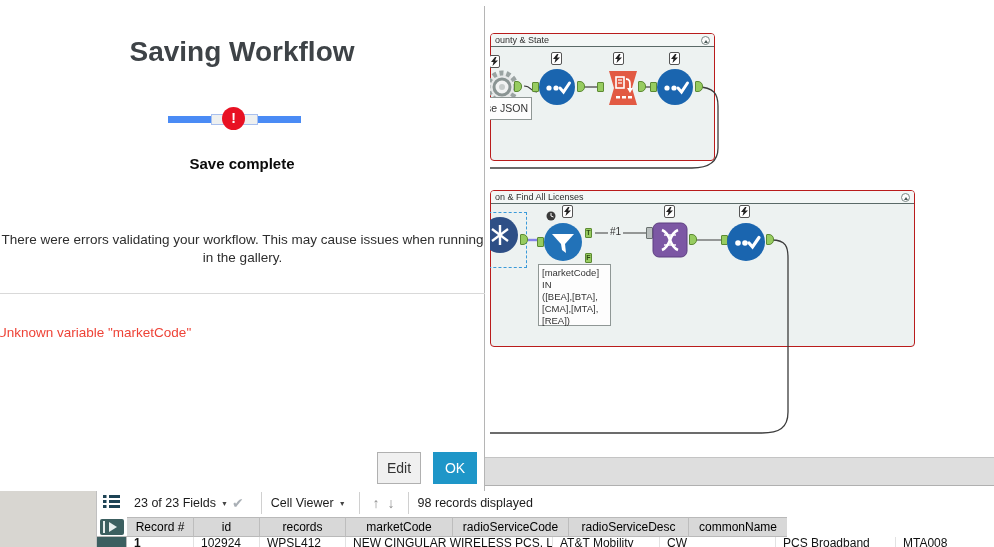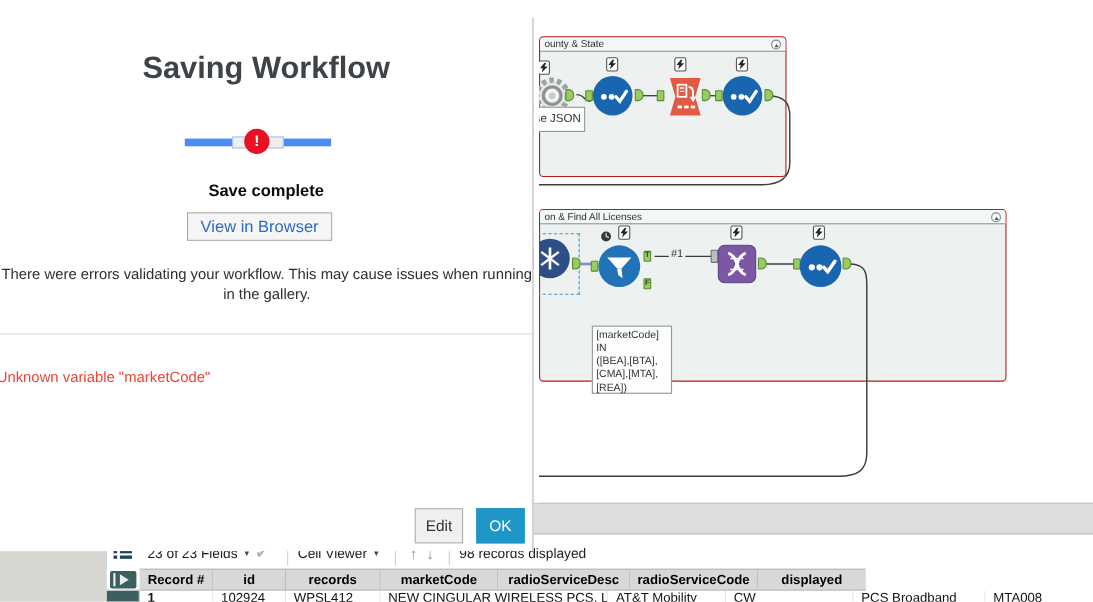--- a/index.html
+++ b/index.html
@@ -29,21 +29,21 @@
     font-size:9.5px; color:#333; padding:2px 3px; white-space:pre-line; line-height:12px; }
   .conn-label { position:absolute; z-index:3; font-size:10px; color:#333; background:#edf2f1; padding:0 2px; }
   .sel-rect { position:absolute; z-index:2; border:1px dashed #3a9ad9; background:transparent; }
   #canvas-left-edge { position:absolute; left:489px; top:0; width:1px; height:457px; background:#c9c9c9; z-index:1; }
 
   
   #gray-band { position:absolute; left:485px; top:457px; width:509px; height:28px;
     background:#dedede; border-top:1px solid #c4c4c4; z-index:4; }
 
   
-  #dialog { position:absolute; left:0; top:16px; width:485px; height:485px; background:#fff;
+  #dialog { position:absolute; left:0; top:6px; width:485px; height:485px; background:#fff;
     border-right:1px solid #b5b5b5; z-index:10; }
   #dialog-gutter { position:absolute; left:485px; top:0; width:5px; height:457px; background:#fff; z-index:9; }
   #dlg-title { position:absolute; left:0; top:30px; width:100%; text-align:center;
     font-size:28px; font-weight:bold; color:#3e4347; }
   #progress { position:absolute; left:168px; top:110px; width:133px; height:7px; background:#4a8bf5; }
   #progress-mid { position:absolute; left:43px; top:-2px; width:47px; height:11px;
     background:#eef0f0; border:1px solid #a9c0ee; }
   #err-badge { position:absolute; left:222px; top:101px; width:23px; height:23px; border-radius:50%;
     background:#e81123; color:#fff; font-size:14px; font-weight:bold; text-align:center; line-height:23px; z-index:11; }
   #save-complete { position:absolute; left:0; top:149px; width:100%; text-align:center;
@@ -69,21 +69,21 @@
   #toolbar { position:absolute; left:0; top:2px; width:100%; height:29px; display:flex;
     align-items:center; font-size:12.5px; color:#1b1b1b; }
   #list-icon { margin-left:6px; margin-right:14px; }
   .tb-caret { font-size:7px; color:#444; margin:2px 4px 0 5px; }
   .tb-check { color:#a9afb5; font-size:14px; margin-right:8px; }
   .tb-sep { width:1px; height:22px; background:#d0d0d0; margin:0 9px; }
   .tb-arrow { color:#8f8f8f; font-size:14px; margin:0 4px; }
   #grid { position:absolute; left:0; top:31px; width:100%; }
   .grid-row { display:flex; }
   .hdr-cell { height:20px; background:#d8d8d8; border-top:1px solid #b9b9b9; border-bottom:1px solid #b9b9b9;
-    border-right:1px solid #bdbdbd; font-size:12px; font-weight:bold; color:#000;
+    border-right:1px solid #bdbdbd; font-size:12px; font-weight:normal; color:#000;
     text-align:center; line-height:19px; overflow:hidden; white-space:nowrap; }
   .sel-cell { width:30px; height:20px; background:#fff; border-bottom:1px solid #b9b9b9;
     display:flex; align-items:center; justify-content:center; }
   #hdr-sel-icon { width:24px; height:16px; background:#3c5f60; border-radius:2px; position:relative; }
   #hdr-sel-icon:before { content:""; position:absolute; left:3px; top:2px; width:2px; height:12px; background:#e8eeee; }
   #hdr-sel-icon:after { content:""; position:absolute; left:9px; top:3px; border-top:5px solid transparent;
     border-bottom:5px solid transparent; border-left:8px solid #e8eeee; }
   .data-row { height:10px; overflow:hidden; }
   .data-cell { height:14px; background:#fff; border-right:1px solid #e2e2e2; font-size:12px; color:#111;
     padding-left:7px; line-height:13px; white-space:nowrap; overflow:hidden; }
@@ -225,21 +225,21 @@
       <polygon points="18,22 22,22 23,31 19,28" fill="#fff"></polygon>
     </svg>
   </div>
   <div class="anchor" style="left:585px; top:228px;">
       <span class="anchor-lbl">T</span>
     </div>
   <div class="anchor" style="left:585px; top:253px;">
       <span class="anchor-lbl">F</span>
     </div>
 
-  <div class="annotation" style="left:538px; top:264px; width:73px; height:62px;margin-top:32px;">[marketCode] IN
+  <div class="annotation" style="left:538px; top:264px; width:73px; height:62px;">[marketCode] IN
 ([BEA],[BTA],
 [CMA],[MTA],
 [REA])</div>
 
   <div class="conn-label" style="left:608px; top:226px;">#1</div>
 
   <div class="badge-bolt" style="left:664px; top:205px;">
     <svg width="7" height="9">
         <polygon points="4,0 0,5 2.5,5 1.5,9 7,3.5 4,3.5 5.5,0" fill="#222"></polygon>
       </svg>
@@ -278,21 +278,20 @@
 <div id="dialog-gutter"></div>
 <div id="dialog">
   <div id="dlg-title">Saving Workflow</div>
 
   <div id="progress">
     <div id="progress-mid"></div>
   </div>
   <div id="err-badge">!</div>
 
   <div id="save-complete">Save complete</div>
-  <button id="view-browser">View in Browser</button>
 
   <div id="warning">There were errors validating your workflow. This may cause issues when running in the gallery.</div>
   <div id="dlg-divider"></div>
 
   <div id="err2">Unknown variable "marketCode"</div>
 
   <button id="edit-btn" class="dlg-btn">Edit</button>
   <button id="ok-btn" class="dlg-btn">OK</button>
 </div>
 
@@ -326,23 +325,23 @@
 
     <div id="grid">
       <div class="grid-row">
         <div class="sel-cell">
           <span id="hdr-sel-icon"></span>
         </div>
         <div class="hdr-cell c0">Record #</div>
         <div class="hdr-cell c1">id</div>
         <div class="hdr-cell c2">records</div>
         <div class="hdr-cell c4">marketCode</div>
+        <div class="hdr-cell c5">radioServiceCode</div>
         <div class="hdr-cell c6">radioServiceDesc</div>
-        <div class="hdr-cell c5">radioServiceCode</div>
-        <div class="hdr-cell c7">displayed</div>
+        <div class="hdr-cell c7">commonName</div>
       </div>
       <div class="grid-row data-row">
         <div class="row-sel"></div>
         <div class="data-cell c0" style="font-weight:bold;">1</div>
         <div class="data-cell c1">102924</div>
         <div class="data-cell c2">WPSL412</div>
         <div class="data-cell c3">NEW CINGULAR WIRELESS PCS, LLC</div>
         <div class="data-cell c4">AT&amp;T Mobility</div>
         <div class="data-cell c5">CW</div>
         <div class="data-cell c6">PCS Broadband</div>

